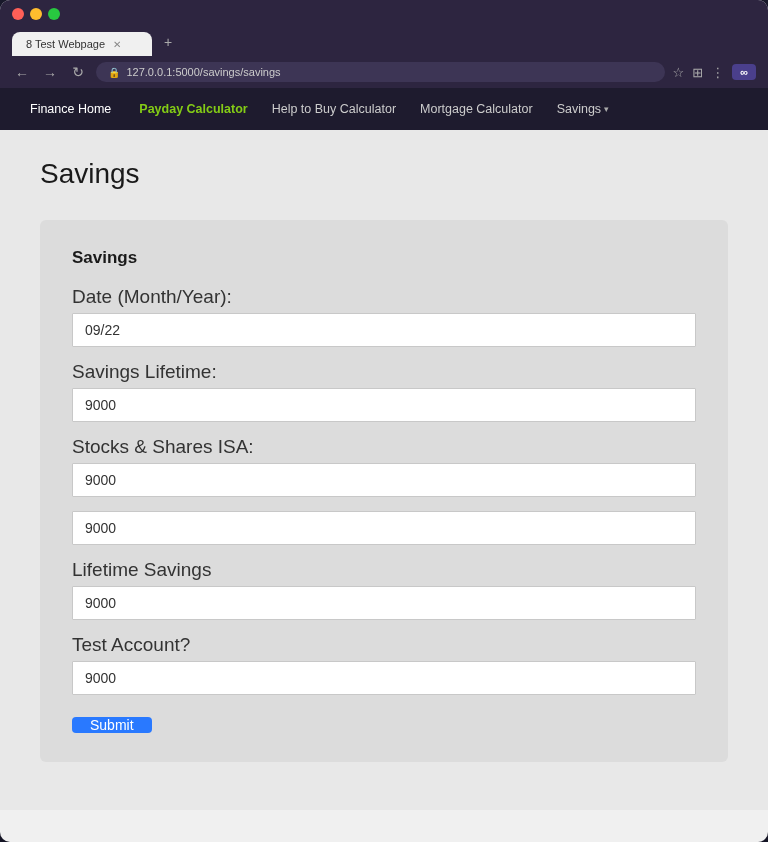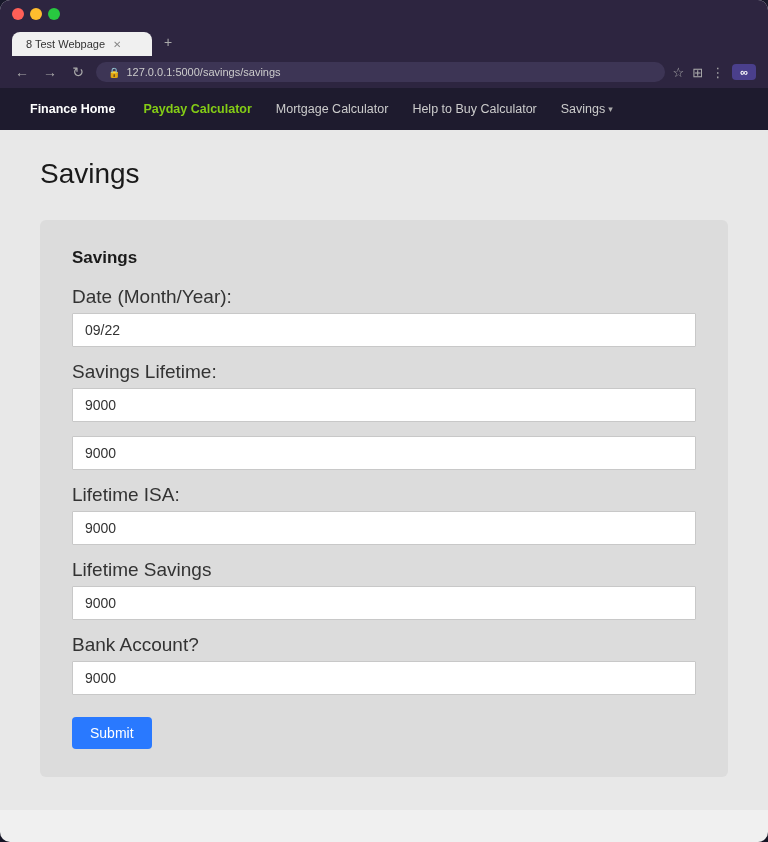--- a/index.html
+++ b/index.html
@@ -150,21 +150,21 @@
       gap: 3px;
     }
 
     .nav-item.active {
       color: #84cc16;
       font-weight: 600;
     }
 
     .nav-item.home {
       color: white;
-      font-weight: 700;
+      font-weight: 400;
       margin-right: 4px;
     }
 
     .nav-item .dropdown-arrow {
       font-size: 9px;
       color: #aaa;
     }
 
     
     .page-content {
@@ -218,21 +218,21 @@
       font-size: 14px;
       color: #333;
       outline: none;
     }
 
     .submit-btn {
       background: #2979ff;
       color: white;
       border: none;
       border-radius: 4px;
-      padding: 8px 18px;
+      padding: 0 18px;
       font-size: 14px;
       cursor: pointer;
       margin-top: 8px;
     }
   </style>
 </head>
 <body>
 
 <div class="browser-window">
 
@@ -268,24 +268,24 @@
   </div>
 
   <div class="app-nav">
     <div class="nav-item home">
       <span>Finance Home</span>
     </div>
     <div class="nav-item active">
       <span>Payday Calculator</span>
     </div>
     <div class="nav-item">
+      <span>Help to Buy Calculator</span>
+    </div>
+    <div class="nav-item">
       <span>Mortgage Calculator</span>
-    </div>
-    <div class="nav-item">
-      <span>Help to Buy Calculator</span>
     </div>
     <div class="nav-item">
       <span>Savings</span>
       <span class="dropdown-arrow">▾</span>
     </div>
   </div>
 
   <div class="page-content">
     <div class="page-header">
       <h1 class="page-title">Savings</h1>
@@ -298,35 +298,35 @@
         <label class="form-label">Date (Month/Year):</label>
         <input class="form-input" type="text" value="09/22" style="">
       </div>
 
       <div class="form-group">
         <label class="form-label">Savings Lifetime:</label>
         <input class="form-input" type="number" value="9000" style="">
       </div>
 
       <div class="form-group">
-        <input class="form-input" type="number" value="9000" style="">
-      </div>
-
-      <div class="form-group">
-        <label class="form-label">Lifetime ISA:</label>
+        <label class="form-label">Stocks &amp; Shares ISA:</label>
+        <input class="form-input" type="number" value="9000" style="">
+      </div>
+
+      <div class="form-group">
         <input class="form-input" type="number" value="9000" style="">
       </div>
 
       <div class="form-group">
         <label class="form-label">Lifetime Savings</label>
         <input class="form-input" type="number" value="9000" style="">
       </div>
 
       <div class="form-group">
-        <label class="form-label">Bank Account?</label>
+        <label class="form-label">Test Account?</label>
         <input class="form-input" type="number" value="9000" style="">
       </div>
 
       <button class="submit-btn">Submit</button>
     </div>
   </div>
 
 </div>
 
 </body></html>

